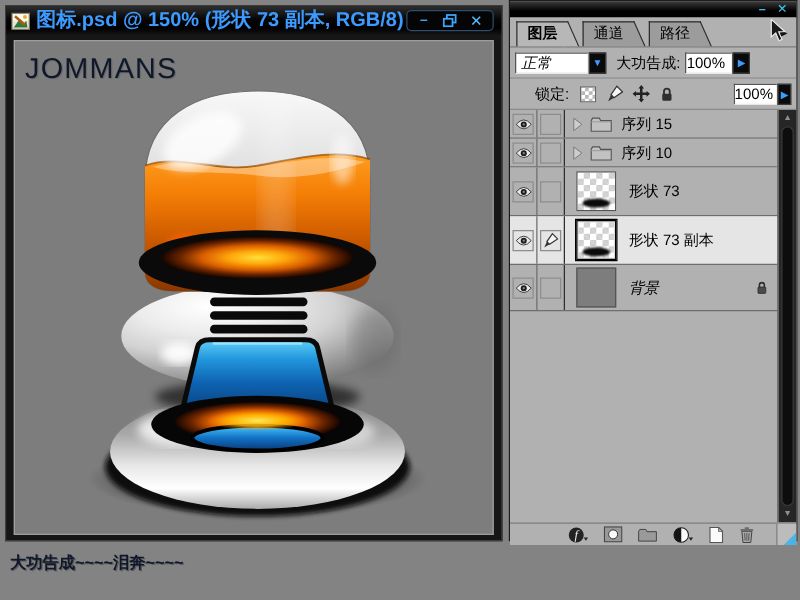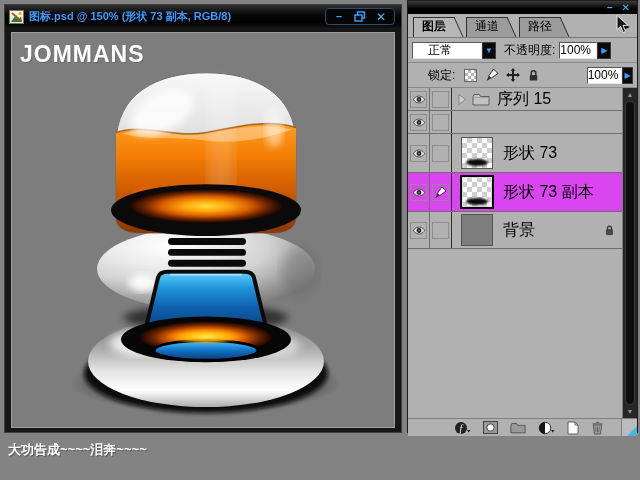--- a/index.html
+++ b/index.html
@@ -13,48 +13,48 @@
   .doc-window{
     position:absolute;left:4px;top:4px;width:398px;height:429px;
     background:#161616;border:1px solid #3d3d3d;box-sizing:border-box;
   }
   .doc-titlebar{
     height:23px;display:flex;align-items:center;padding:0 4px;
     background:linear-gradient(#2e2e2e,#060606 45%,#000 75%,#141414);
   }
   .doc-icon{width:15px;height:14px;flex:0 0 auto;}
   .doc-title{
-    color:#3d9bff;font-size:11px;font-weight:bold;margin-left:5px;
+    color:#3d9bff;font-size:16px;font-weight:bold;margin-left:5px;
     white-space:nowrap;flex:1 1 auto;overflow:hidden;
   }
   .win-buttons{
     display:flex;gap:3px;align-items:center;
     background:#050505;border:1px solid #2d4d70;border-radius:4px;
     padding:1px 4px;margin-right:2px;
   }
   .win-btn{
     width:18px;height:13px;display:flex;align-items:center;justify-content:center;
     color:#3fa6ff;font-size:11px;font-weight:bold;line-height:1;cursor:default;
   }
   .win-btn.close{color:#58bdff;font-size:12px;}
   .canvas-frame{
     position:absolute;left:6px;top:27px;width:384px;height:396px;
     border:1px solid #9e9e9e;box-sizing:border-box;background:#7d7d7d;overflow:hidden;
   }
   .watermark{
     position:absolute;left:8px;top:8px;
-    font-size:23px;font-weight:bold;letter-spacing:1px;
-    color:#ffffff;text-shadow:1px 1px 0 #6b6b6b;
+    font-size:23px;font-weight:normal;letter-spacing:1px;
+    color:#0f172a;text-shadow:1px 1px 0 #6b6b6b;
     user-select:none;
   }
   .artwork{position:absolute;left:0;top:0;width:100%;height:100%;}
   
   .statusbar-text{
     position:absolute;left:8px;top:441px;
-    color:#ffffff;font-size:13px;font-weight:bold;
+    color:#0f172a;font-size:13px;font-weight:bold;
     text-shadow:1px 1px 0 #5a5a5a;
   }
   
   .palette{
     position:absolute;left:407px;top:0;width:231px;height:433px;
     background:#b1b1b1;border:1px solid #1c1c1c;box-sizing:border-box;
     font-size:12px;color:#000;
   }
   .pal-titlebar{
     height:13px;background:linear-gradient(#3c3c3c,#000 60%);
@@ -81,21 +81,21 @@
   }
   .ctl-row{
     height:24px;display:flex;align-items:center;padding:0 4px;
     border-bottom:1px solid #8a8a8a;background:#b1b1b1;
   }
   .field{
     background:#fff;border-top:1px solid #555;border-left:1px solid #555;
     border-bottom:1px solid #e8e8e8;border-right:1px solid #e8e8e8;
     height:15px;line-height:15px;font-size:12px;box-sizing:content-box;
   }
-  .blend-select{width:53px;padding-left:15px;}
+  .blend-select{width:53px;padding-left:4px;font-style:italic;}
   .num-field{width:33px;padding-right:3px;}
   .drop-btn{
     width:14px;height:17px;background:#0a0a0a;border:1px solid #3a3a3a;box-sizing:border-box;
     display:flex;align-items:center;justify-content:center;
     color:#3d9bff;font-size:8px;cursor:default;
   }
   .ctl-label{margin:0 4px 0 8px;white-space:nowrap;}
   .lock-icons{display:flex;align-items:center;gap:6px;margin-left:4px;}
   .lock-icons .lk{width:15px;height:15px;display:flex;align-items:center;justify-content:center;}
   .checker-chip{
@@ -104,38 +104,38 @@
       linear-gradient(45deg,#b5b5b5 25%,transparent 25%,transparent 75%,#b5b5b5 75%),
       linear-gradient(45deg,#b5b5b5 25%,transparent 25%,transparent 75%,#b5b5b5 75%);
     background-size:6px 6px;background-position:0 0,3px 3px;
   }
   
   .layers-area{position:relative;height:330px;background:#b1b1b1;}
   .rows{position:absolute;left:0;top:0;right:15px;}
   .lrow{
     display:flex;align-items:center;border-bottom:1px solid #6e6e6e;background:#b1b1b1;
   }
-  .lrow.selected{background:#d946ef;}
+  .lrow.selected{background:#e5e5e5;}
   .lrow .cell{
     align-self:stretch;flex:0 0 21px;display:flex;align-items:center;justify-content:center;
     border-right:1px solid #6e6e6e;
   }
   .lrow .cell.second{border-right:1px solid #2e2e2e;}
   .well{
     width:15px;height:15px;border:1px solid #8d8d8d;
     display:flex;align-items:center;justify-content:center;background:transparent;
   }
   .lrow.h22{height:22px;}
   .lrow.h38{height:38px;}
   .lrow.h36{height:36px;}
   .lrow .content{flex:1 1 auto;display:flex;align-items:center;padding-left:6px;min-width:0;}
   .expander{margin-right:6px;display:flex;}
   .foldericon{margin-right:7px;display:flex;}
-  .lname{white-space:nowrap;font-size:16px;}
-  .lname.italic{}
+  .lname{white-space:nowrap;font-size:12px;}
+  .lname.italic{font-style:italic;}
   .thumb{
     width:30px;height:30px;margin:0 10px 0 3px;position:relative;flex:0 0 auto;
     border:1px solid #555;
     background:#fff;
     background-image:
       linear-gradient(45deg,#cfcfcf 25%,transparent 25%,transparent 75%,#cfcfcf 75%),
       linear-gradient(45deg,#cfcfcf 25%,transparent 25%,transparent 75%,#cfcfcf 75%);
     background-size:10px 10px;background-position:0 0,5px 5px;
   }
   .thumb.sel{border:1px solid #000;box-shadow:0 0 0 1px #000, inset 0 0 0 1px #ddd;}
@@ -315,21 +315,21 @@
   <div class="tabstrip">
     <span class="tab active">图层</span>
     <span class="tab">通道</span>
     <span class="tab">路径</span>
     <span class="pal-menu-arrow">▶</span>
   </div>
 
   <div class="ctl-row">
     <div class="field blend-select">正常</div>
     <div class="drop-btn">▼</div>
-    <span class="ctl-label">不透明度:</span>
+    <span class="ctl-label">大功告成:</span>
     <div class="field num-field">100%</div>
     <div class="drop-btn">▶</div>
   </div>
 
   <div class="ctl-row">
     <span class="ctl-label" style="margin-left:16px;">锁定:</span>
     <div class="lock-icons">
       <span class="lk">
           <span class="checker-chip"></span>
         </span>
@@ -395,20 +395,34 @@
           <svg width="14" height="9" viewBox="0 0 18 12">
                 <path d="M1 6 Q9 -3.5 17 6 Q9 15.5 1 6 Z" fill="#e9e9e9" stroke="#333"></path>
                 <circle cx="9" cy="6" r="3.2" fill="#1d1d1d"></circle>
                 <circle cx="9" cy="6" r="1.2" fill="#8a8a8a"></circle>
               </svg>
         </span>
           </div>
         <div class="cell second">
             <span class="well"></span>
           </div>
+        <div class="content">
+          <span class="expander">
+            <svg width="8" height="11" viewBox="0 0 8 11">
+                <path d="M1 0.5 L7.5 5.5 L1 10.5 Z" fill="#cdcdcd" stroke="#7a7a7a" stroke-width="0.8"></path>
+              </svg>
+          </span>
+          <span class="foldericon">
+            <svg width="18" height="13" viewBox="0 0 18 13">
+                <path d="M1 3.5 L2 1.5 H7.5 L8.5 3.5 H17 V12 H1 Z" fill="#c2c2c2" stroke="#555" stroke-width="0.9"></path>
+                <path d="M1 4.5 H17" stroke="#9a9a9a" stroke-width="0.8"></path>
+              </svg>
+          </span>
+          <span class="lname">序列 10</span>
+        </div>
       </div>
 
       <div class="lrow h38">
         <div class="cell">
             <span class="well">
           <svg width="14" height="9" viewBox="0 0 18 12">
                 <path d="M1 6 Q9 -3.5 17 6 Q9 15.5 1 6 Z" fill="#e9e9e9" stroke="#333"></path>
                 <circle cx="9" cy="6" r="3.2" fill="#1d1d1d"></circle>
                 <circle cx="9" cy="6" r="1.2" fill="#8a8a8a"></circle>
               </svg>

